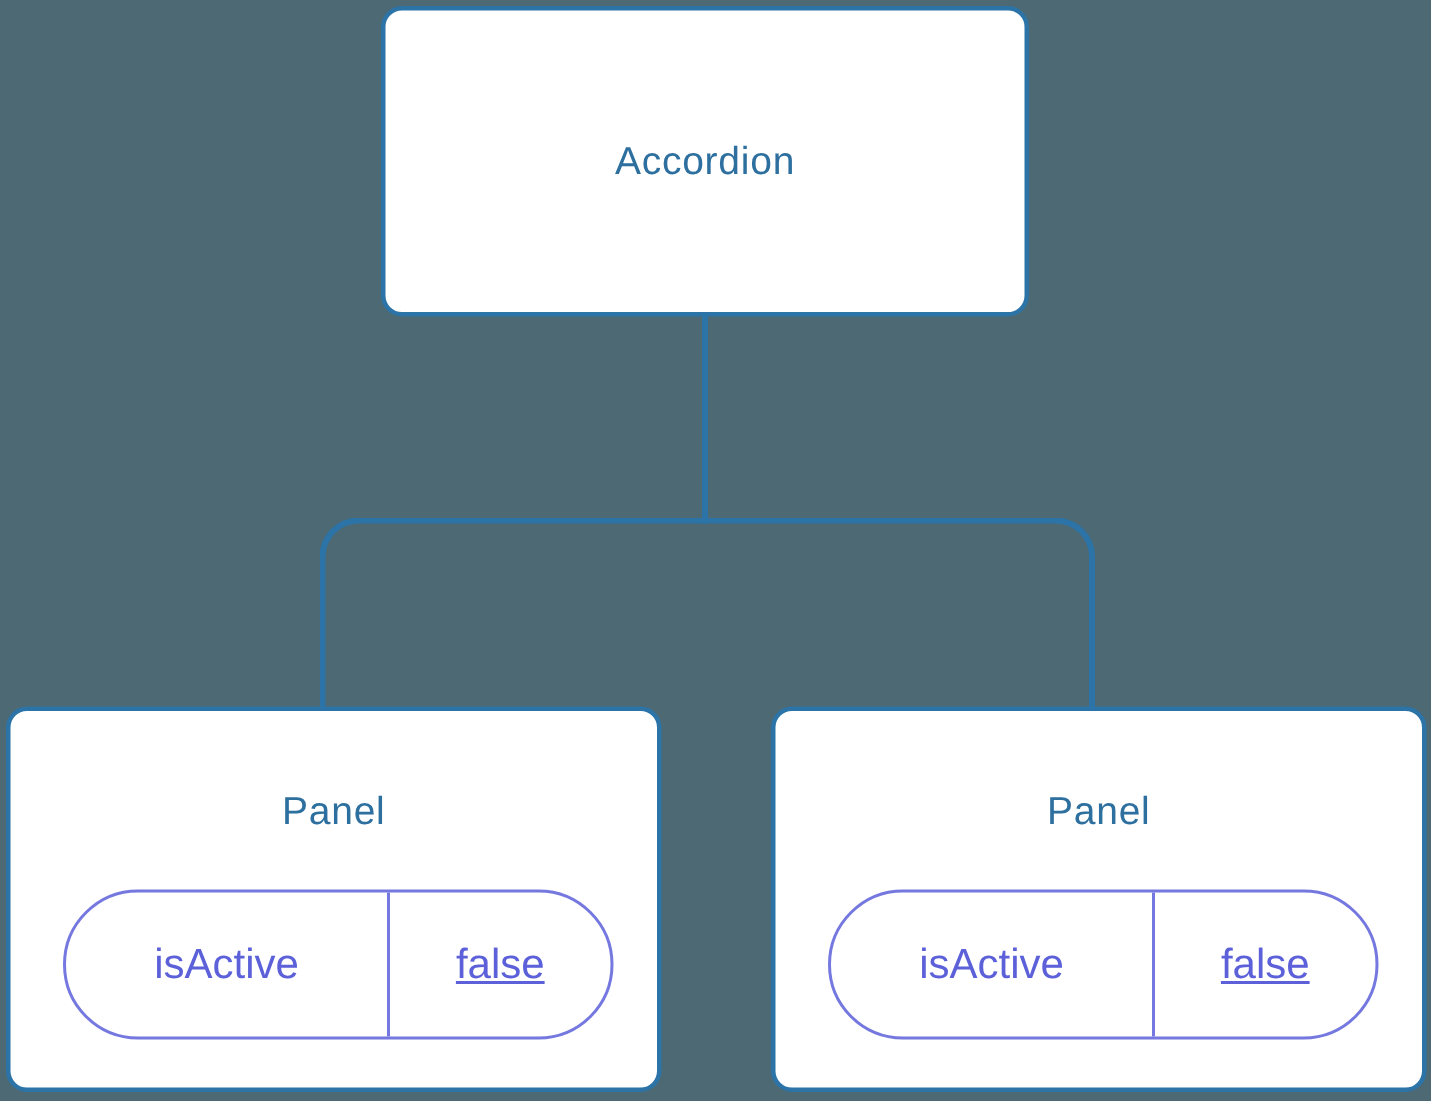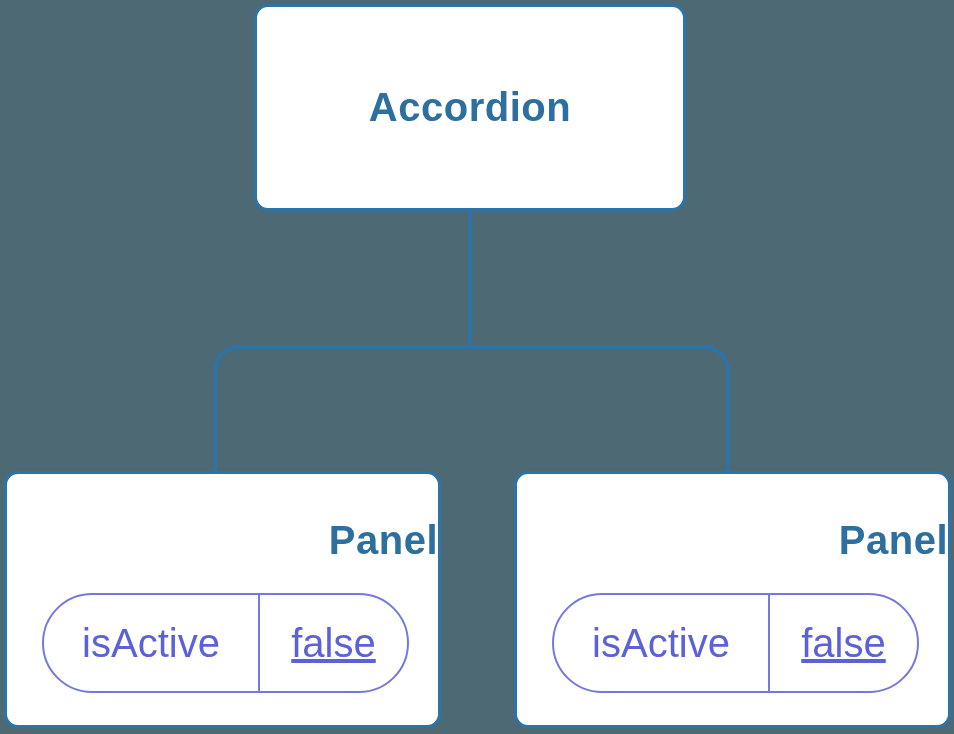--- a/index.html
+++ b/index.html
@@ -33,22 +33,22 @@
     left: 254px;
     top: 4px;
     width: 432px;
     height: 207px;
     display: flex;
     align-items: center;
     justify-content: center;
   }
 
   .node-title {
-    font-size: 40px;
-    font-weight: 700;
+    font-size: 26px;
+    font-weight: 400;
     color: var(--node-text, #2D6F9E);
     letter-spacing: 0.5px;
     white-space: nowrap;
   }
 
   .connector-stub {
     position: absolute;
     left: 468px;
     top: 209px;
     width: 4px;
@@ -75,42 +75,42 @@
     height: 257px;
   }
   .panel-left  { left: 4px; }
   .panel-right { left: 514px; }
 
   .panel-title {
     position: absolute;
     top: 44px;
     left: 0;
     width: 100%;
-    text-align: right;
+    text-align: center;
     line-height: 44px;
   }
 
   .state-pill {
     position: absolute;
     left: 35px;
     top: 119px;
     width: 367px;
     height: 100px;
     border: 2px solid var(--pill-border, #7578DF);
     border-radius: 60px;
     display: flex;
     align-items: stretch;
     background: transparent;
   }
 
   .pill-cell {
     display: flex;
     align-items: center;
     justify-content: center;
-    font-size: 40px;
+    font-size: 28px;
     font-weight: 500;
     color: var(--pill-text, #5C61D9);
     white-space: nowrap;
   }
   .pill-cell-key {
     width: 216px;
     border-right: 2px solid var(--pill-border, #7578DF);
   }
   .pill-cell-value {
     flex: 1;

